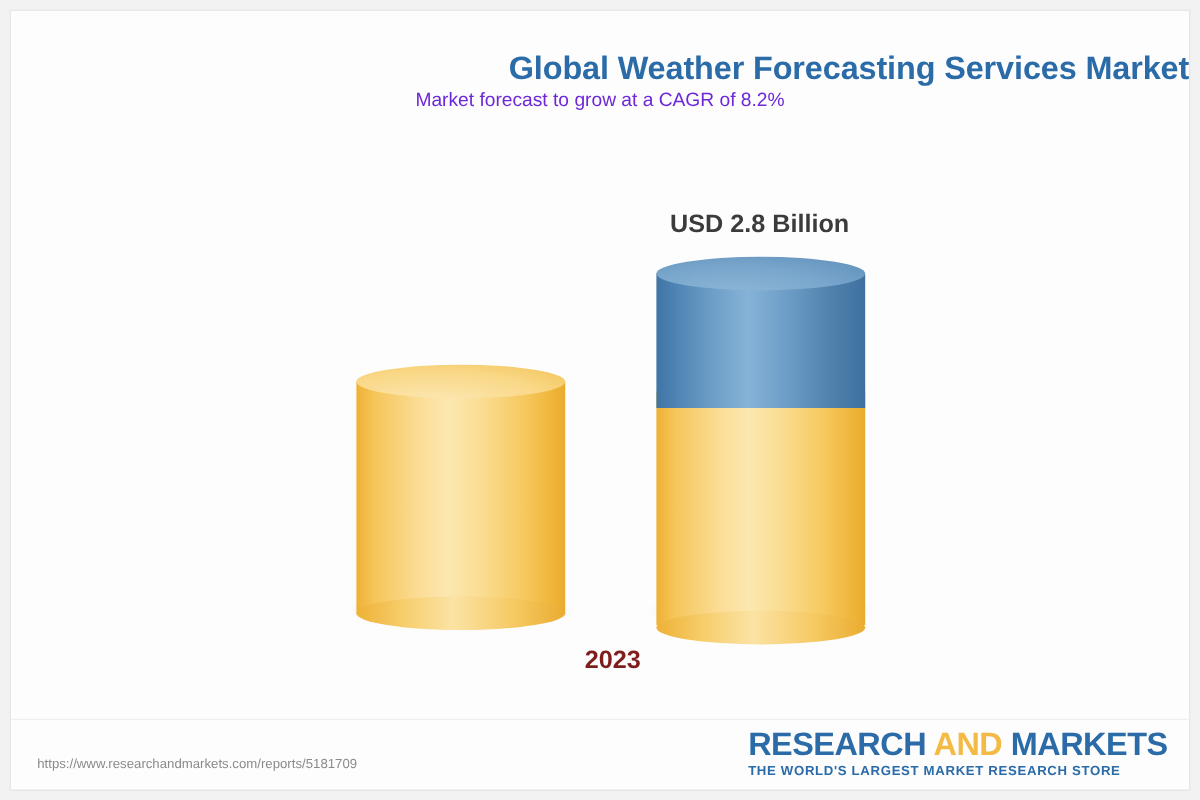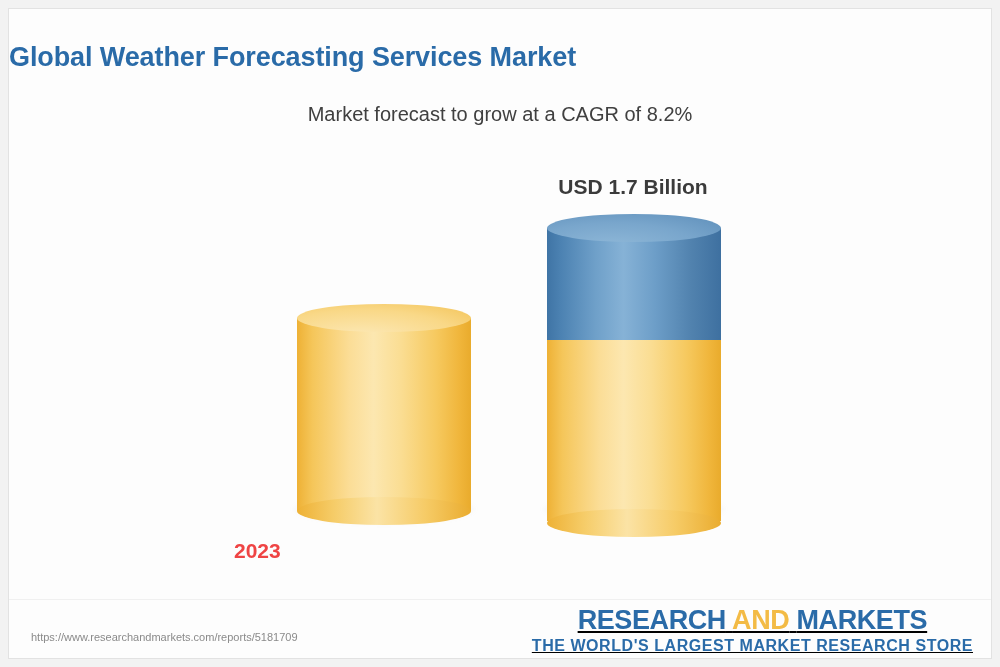--- a/index.html
+++ b/index.html
@@ -26,35 +26,35 @@
     box-sizing: border-box;
     overflow: hidden;
   }
 
   
   .chart-title {
     position: absolute;
     left: 0;
     top: 33px;
     width: 100%;
-    text-align: left;
+    text-align: right;
     font-size: 27px;
     font-weight: bold;
     color: #2a6ba8;
     letter-spacing: -0.1px;
   }
   .chart-subtitle {
     position: absolute;
     left: 0;
-    top: 94px;
+    top: 66px;
     width: 100%;
     text-align: center;
-    font-size: 20px;
+    font-size: 16px;
     font-weight: normal;
-    color: #404040;
+    color: #6d28d9;
   }
 
   
   .plot {
     position: absolute;
     left: 0;
     top: 0;
     width: 984px;
     height: 580px;
   }
@@ -67,24 +67,24 @@
     font-size: 21px;
     font-weight: bold;
     color: #3b3b3b;
     white-space: nowrap;
   }
 
   
   .cat-label {
     position: absolute;
     width: 300px;
-    text-align: left;
+    text-align: right;
     font-size: 21px;
     font-weight: bold;
-    color: #ef4444;
+    color: #7f1d1d;
   }
 
   
   .cyl {
     position: absolute;
   }
   .cyl-shadow {
     position: absolute;
     border-radius: 50%;
     background: radial-gradient(ellipse at center, rgba(130,130,130,0.22) 0%, rgba(150,150,150,0.10) 55%, rgba(255,255,255,0) 78%);
@@ -157,34 +157,33 @@
     position: absolute;
     left: 22px;
     top: 622px;
     font-size: 11px;
     color: #8a8a8a;
   }
   .logo {
     position: absolute;
     right: 18px;
     top: 597px;
-    text-align: center;
-    text-decoration: underline;
+    text-align: left;
   }
   .logo-main {
     font-size: 27px;
     font-weight: bold;
     letter-spacing: -0.4px;
     line-height: 1.05;
     white-space: nowrap;
   }
   .logo-blue { color: #2a6ba8; }
   .logo-gold { color: #f3bb45; }
   .logo-tag {
-    font-size: 16px;
+    font-size: 11px;
     font-weight: bold;
     color: #2a6ba8;
     letter-spacing: 0.55px;
     margin-top: 3px;
     white-space: nowrap;
   }
 </style>
 </head>
 <body>
 
@@ -202,21 +201,21 @@
 
       <div class="seg" style="left:0; top:0; width:174px; height:217px;">
         <div class="seg-body fill-yellow" style="top:14px; height:193px;"></div>
         <div class="cap cap-yellow-bottom" style="top:193px; height:28px;"></div>
         <div class="cap cap-yellow-top" style="top:0; height:28px;"></div>
       </div>
     </div>
 
     <div class="cat-label" style="left:225px; top:530px;">2023</div>
 
-    <div class="value-label" style="left:474px; top:166px;">USD 1.7 Billion</div>
+    <div class="value-label" style="left:474px; top:166px;">USD 2.8 Billion</div>
 
     <div class="cyl" style="left:538px; top:205px; width:174px; height:307px;">
 
       <div class="cyl-shadow" style="left:-4px; top:280px; width:182px; height:30px;"></div>
 
       <div class="seg" style="left:0; top:112px; width:174px; height:195px;">
         <div class="seg-body fill-yellow" style="top:0; height:195px;"></div>
         <div class="cap cap-yellow-bottom" style="top:183px; height:28px;"></div>
       </div>
 

